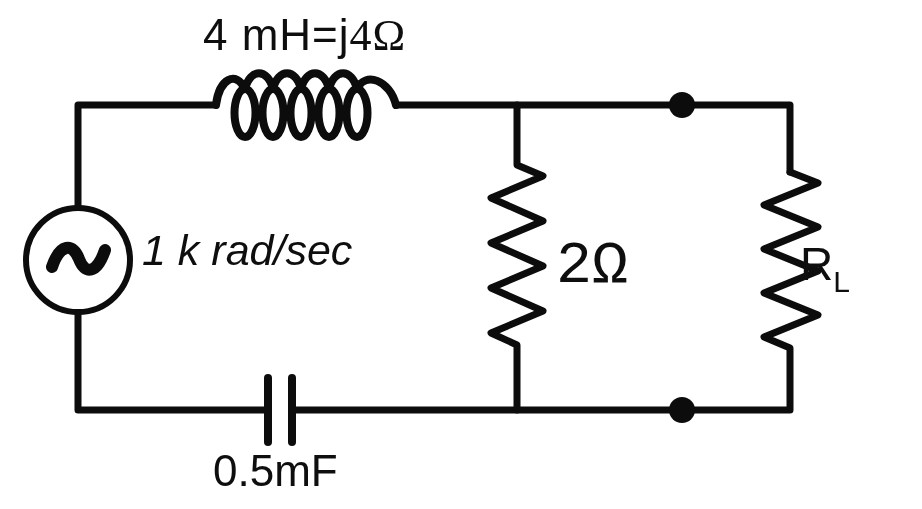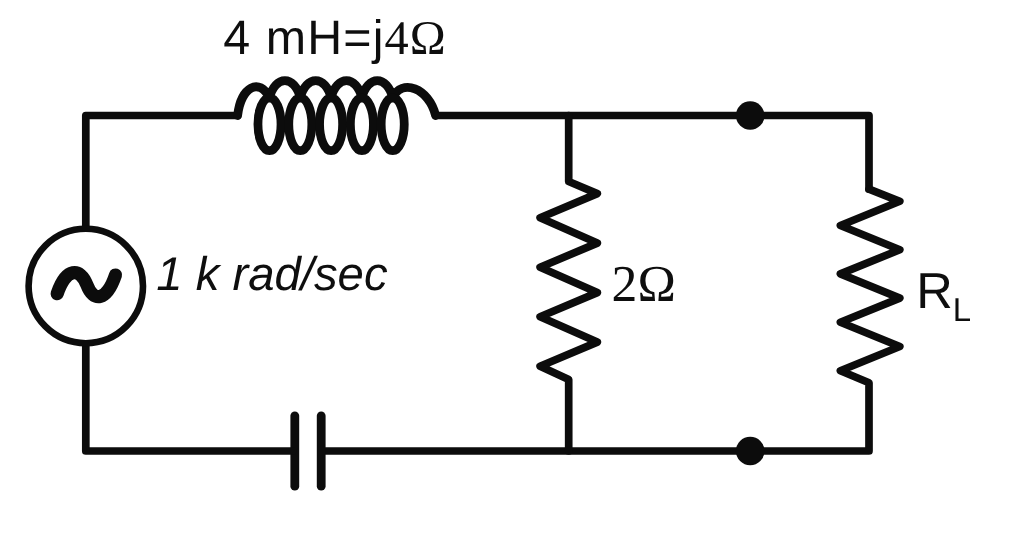--- a/index.html
+++ b/index.html
@@ -14,22 +14,22 @@
   .stage svg{position:absolute;left:0;top:0;}
   .lbl{
     position:absolute;
     line-height:1;
     white-space:nowrap;
     color:#0e0e0e;
     user-select:none;
   }
   .lbl-inductor{left:203px;top:13px;font-size:44px;letter-spacing:1px;}
   .lbl-source{left:142px;top:229px;font-size:43px;font-style:italic;}
-  .lbl-midres{left:556px;top:236px;font-size:47px;font-family:Liberation Serif, serif;}
-  .lbl-load{left:833px;top:241px;font-size:46px;}
+  .lbl-midres{left:556px;top:236px;font-size:60px;font-family:Liberation Mono, monospace;}
+  .lbl-load{left:800px;top:241px;font-size:46px;}
   .lbl-cap{left:213px;top:449px;font-size:44px;}
   .serif{font-family:"Liberation Serif",serif;}
   .subscript{font-size:30px;vertical-align:-12px;}
 </style>
 </head>
 <body>
 
 <div class="stage">
 
   <svg width="922" height="509" viewBox="0 0 922 509">
@@ -77,13 +77,14 @@
   </svg>
 
   <div class="lbl lbl-inductor"><span>4 mH=j</span><span class="serif">4Ω</span></div>
 
   <div class="lbl lbl-source">1 k rad/sec</div>
 
   <div class="lbl lbl-midres">2Ω</div>
 
   <div class="lbl lbl-load"><span>R</span><span class="subscript">L</span></div>
 
+  <div class="lbl lbl-cap">0.5mF</div>
 </div>
 
 </body></html>

